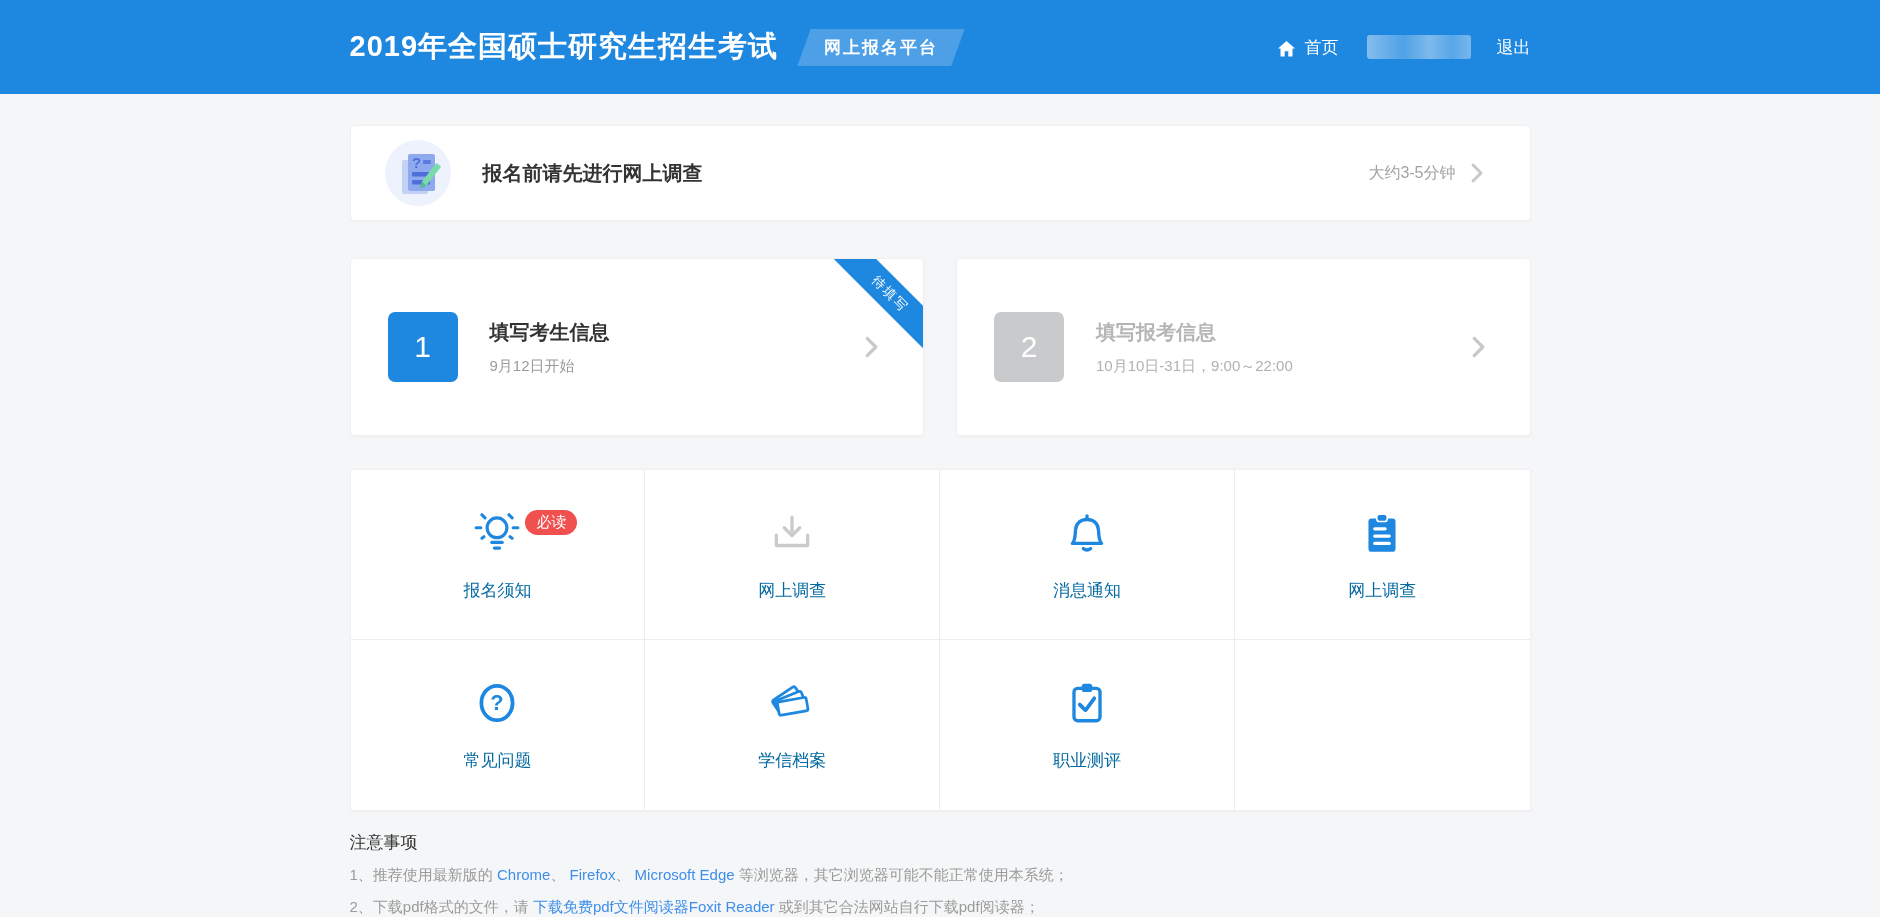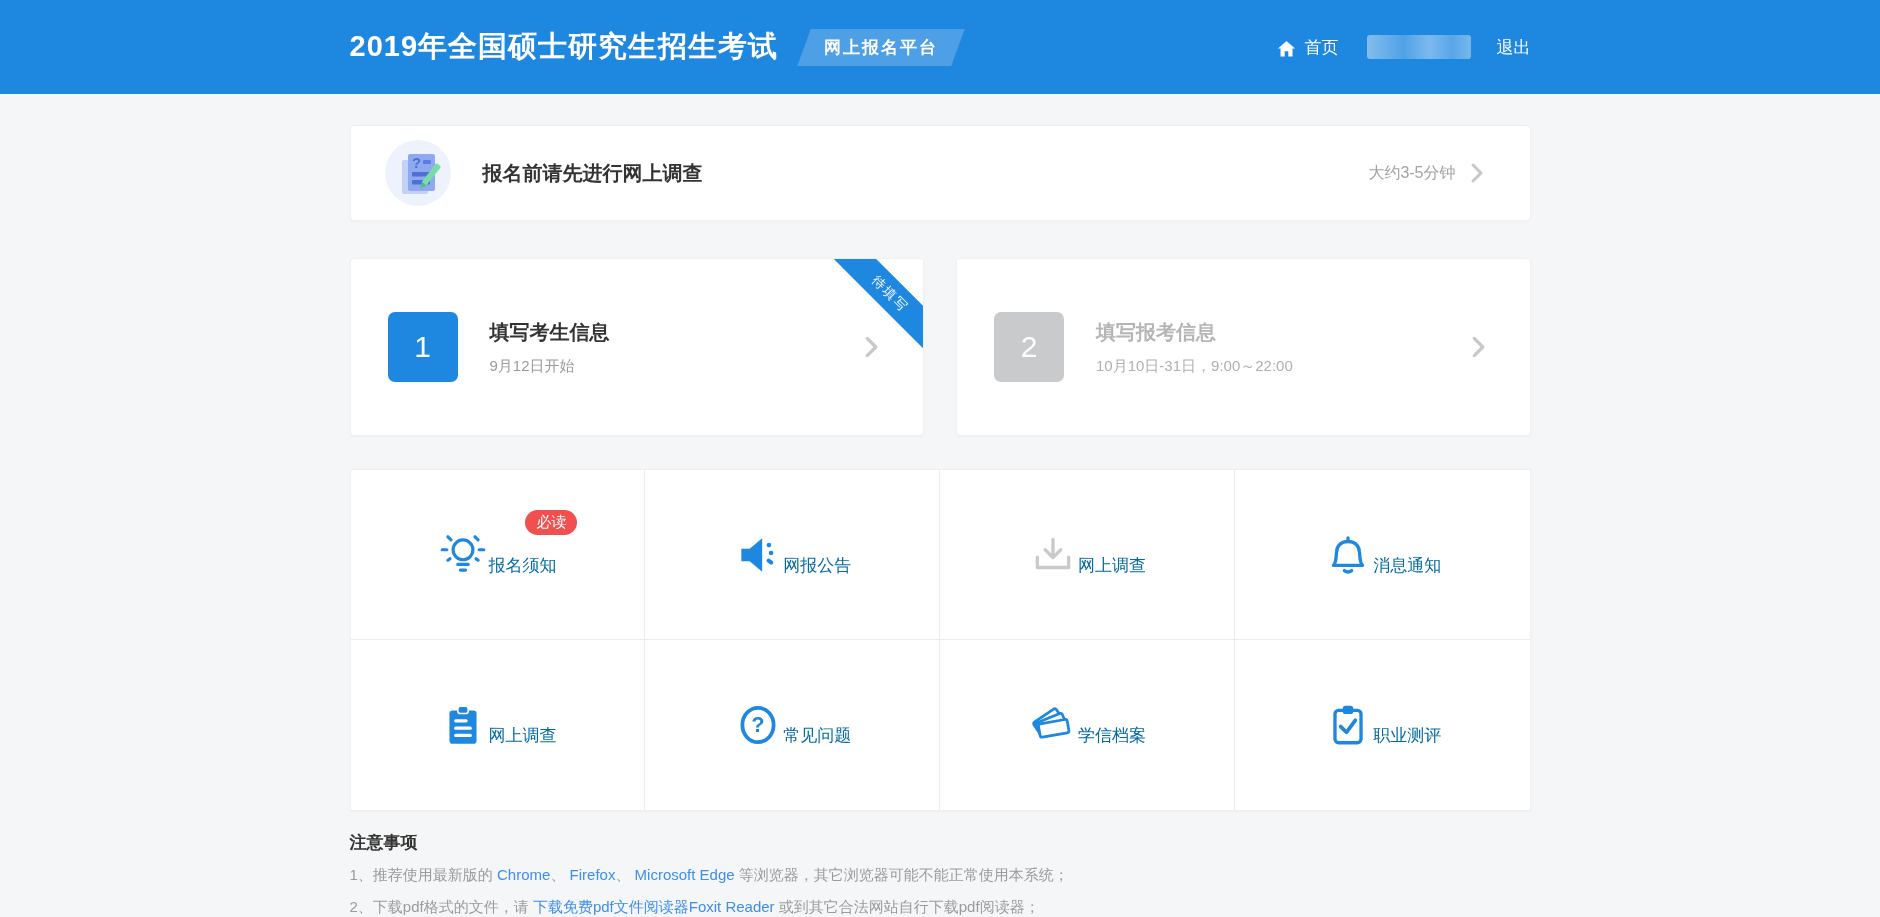--- a/index.html
+++ b/index.html
@@ -66,36 +66,36 @@
   }
 
   
   .grid {
     margin-top:33px; background:#fff; border:1px solid #f0f0f0; border-radius:2px;
     display:grid; grid-template-columns:repeat(4,1fr);
     box-shadow:0 1px 3px rgba(0,0,0,.03);
   }
   .grid-cell {
     height:170px; border-right:1px solid #ececec; border-bottom:1px solid #ececec;
-    display:flex; flex-direction:row; align-items:center; justify-content:center;
+    display:flex; flex-direction:column; align-items:center; justify-content:center;
     cursor:pointer; position:relative;
   }
   .grid-cell:nth-child(4n) { border-right:none; }
   .grid-cell:nth-child(n+5) { border-bottom:none; }
   .cell-icon { height:50px; display:flex; align-items:center; justify-content:center; }
   .cell-label { margin-top:21px; font-size:17px; color:#0369a1; }
   .badge-red {
     position:absolute; top:40px; left:calc(50% + 28px);
     background:#f0504e; color:#fff; font-size:15px; padding:3px 11px; border-radius:14px;
     white-space:nowrap;
   }
 
   
   .notes { margin-top:20px; padding-bottom:40px; }
-  .notes-heading { font-size:17px; font-weight:bold; color:#333; }
+  .notes-heading { font-size:17px; font-weight:normal; color:#333; }
   .note-item { margin-top:9px; font-size:15px; color:#9b9b9b; line-height:1.55; }
   .note-item a { color:#3e8eea; text-decoration:none; cursor:pointer; }
 </style>
 </head>
 <body>
 
 <div class="header">
   <div class="container">
     <div class="site-title">2019年全国硕士研究生招生考试</div>
     <div class="platform-badge">
@@ -183,33 +183,20 @@
             <line x1="35.5" y1="6.5" x2="38.5" y2="9.5"></line>
             <line x1="9.5" y1="29" x2="11.5" y2="27.5"></line>
             <line x1="36.5" y1="27.5" x2="38.5" y2="29"></line>
           </g>
         </svg>
       </div>
       <span class="badge-red">必读</span>
       <div class="cell-label">报名须知</div>
     </div>
 
-    <div class="grid-cell">
-      <div class="cell-icon">
-        <svg width="50" height="50" viewBox="0 0 48 48">
-          <path d="M8 18 H16 L28 8 V40 L16 30 H8 Z" fill="#1e87e0"></path>
-          <g fill="#1e87e0">
-            <circle cx="34.5" cy="14.5" r="2.2"></circle>
-            <circle cx="36.5" cy="22" r="2.2"></circle>
-            <rect x="32" y="28" width="7" height="4" rx="2" transform="rotate(35 35 30)"></rect>
-          </g>
-        </svg>
-      </div>
-      <div class="cell-label">网报公告</div>
-    </div>
 
     <div class="grid-cell">
       <div class="cell-icon">
         <svg width="50" height="50" viewBox="0 0 48 48">
           <g stroke="#c9cacc" stroke-width="3.2" fill="none" stroke-linecap="round" stroke-linejoin="round">
             <line x1="24" y1="9" x2="24" y2="25"></line>
             <polyline points="16.5,19 24,26.5 31.5,19"></polyline>
             <path d="M9 26 V36 H39 V26"></path>
           </g>
         </svg>

